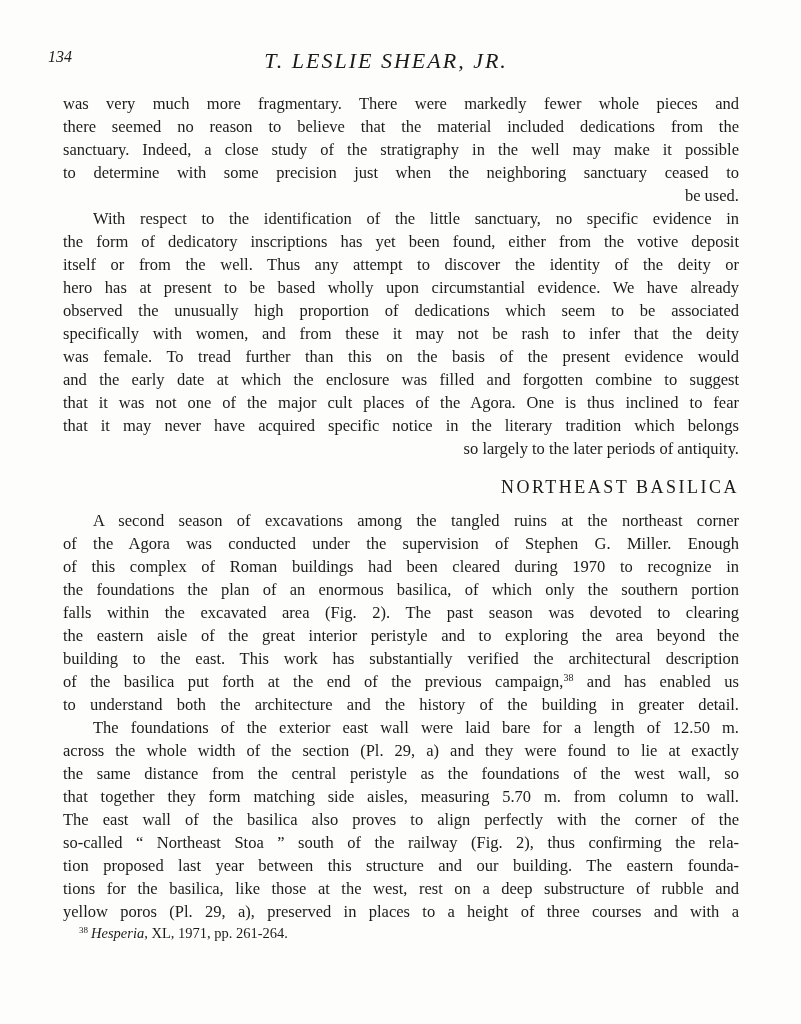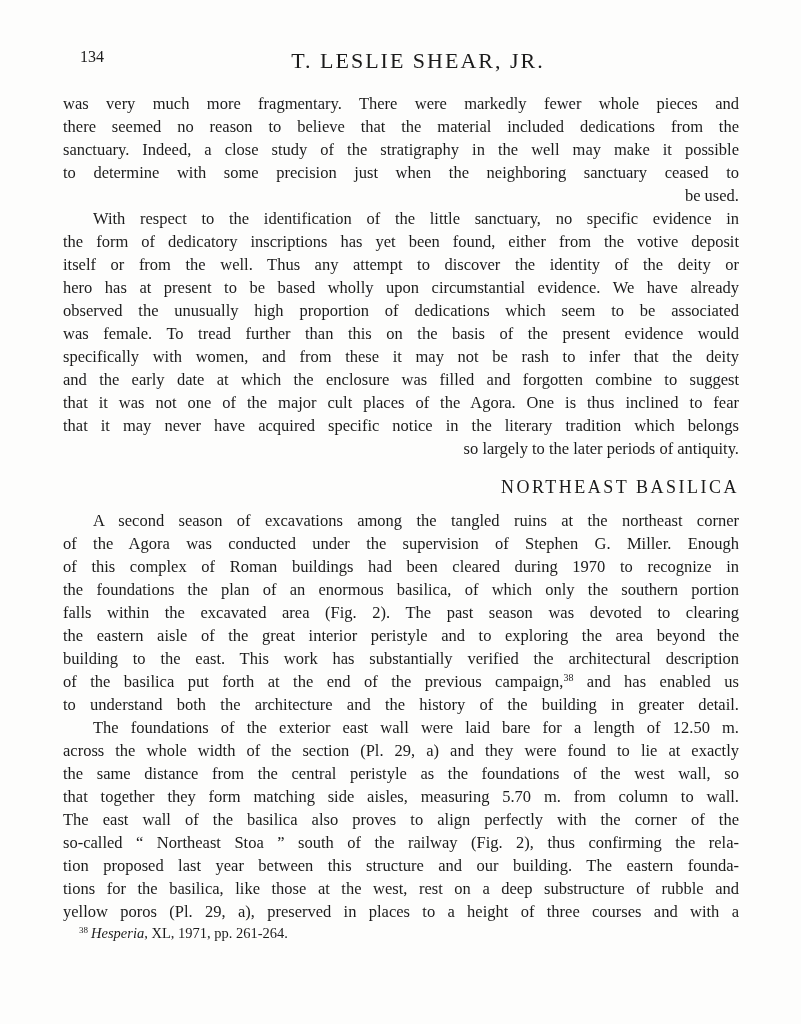--- a/index.html
+++ b/index.html
@@ -8,23 +8,24 @@
     width: 801px;
     height: 1024px;
     background: #fdfdfc;
     color: #1b1b1b;
     font-family: "Liberation Serif", "DejaVu Serif", serif;
     overflow: hidden;
   }
   .pagehead {
     position: absolute;
     top: 48px;
-    left: 80px;
+    left: 48px;
     width: 676px;
     height: 22px;
+    font-style: italic;
   }
   .pnum {
     position: absolute;
     left: 0; top: 0;
     font-size: 16px;
   }
   .rhead {
     display: block;
     text-align: center;
     font-size: 22px;
@@ -94,22 +95,22 @@
       <div class="jline">to determine with some precision just when the neighboring sanctuary ceased to</div>
       <div class="lline">be used.</div>
     </div>
 
     <div class="para">
       <div class="jline indent">With respect to the identification of the little sanctuary, no specific evidence in</div>
       <div class="jline">the form of dedicatory inscriptions has yet been found, either from the votive deposit</div>
       <div class="jline">itself or from the well. Thus any attempt to discover the identity of the deity or</div>
       <div class="jline">hero has at present to be based wholly upon circumstantial evidence. We have already</div>
       <div class="jline">observed the unusually high proportion of dedications which seem to be associated</div>
+      <div class="jline">specifically with women, and from these it may not be rash to infer that the deity</div>
       <div class="jline">was female. To tread further than this on the basis of the present evidence would</div>
-      <div class="jline">specifically with women, and from these it may not be rash to infer that the deity</div>
       <div class="jline">and the early date at which the enclosure was filled and forgotten combine to suggest</div>
       <div class="jline">that it was not one of the major cult places of the Agora. One is thus inclined to fear</div>
       <div class="jline">that it may never have acquired specific notice in the literary tradition which belongs</div>
       <div class="lline">so largely to the later periods of antiquity.</div>
     </div>
 
     <h2 class="heading">NORTHEAST BASILICA</h2>
 
     <div class="para">
       <div class="jline indent">A second season of excavations among the tangled ruins at the northeast corner</div>

